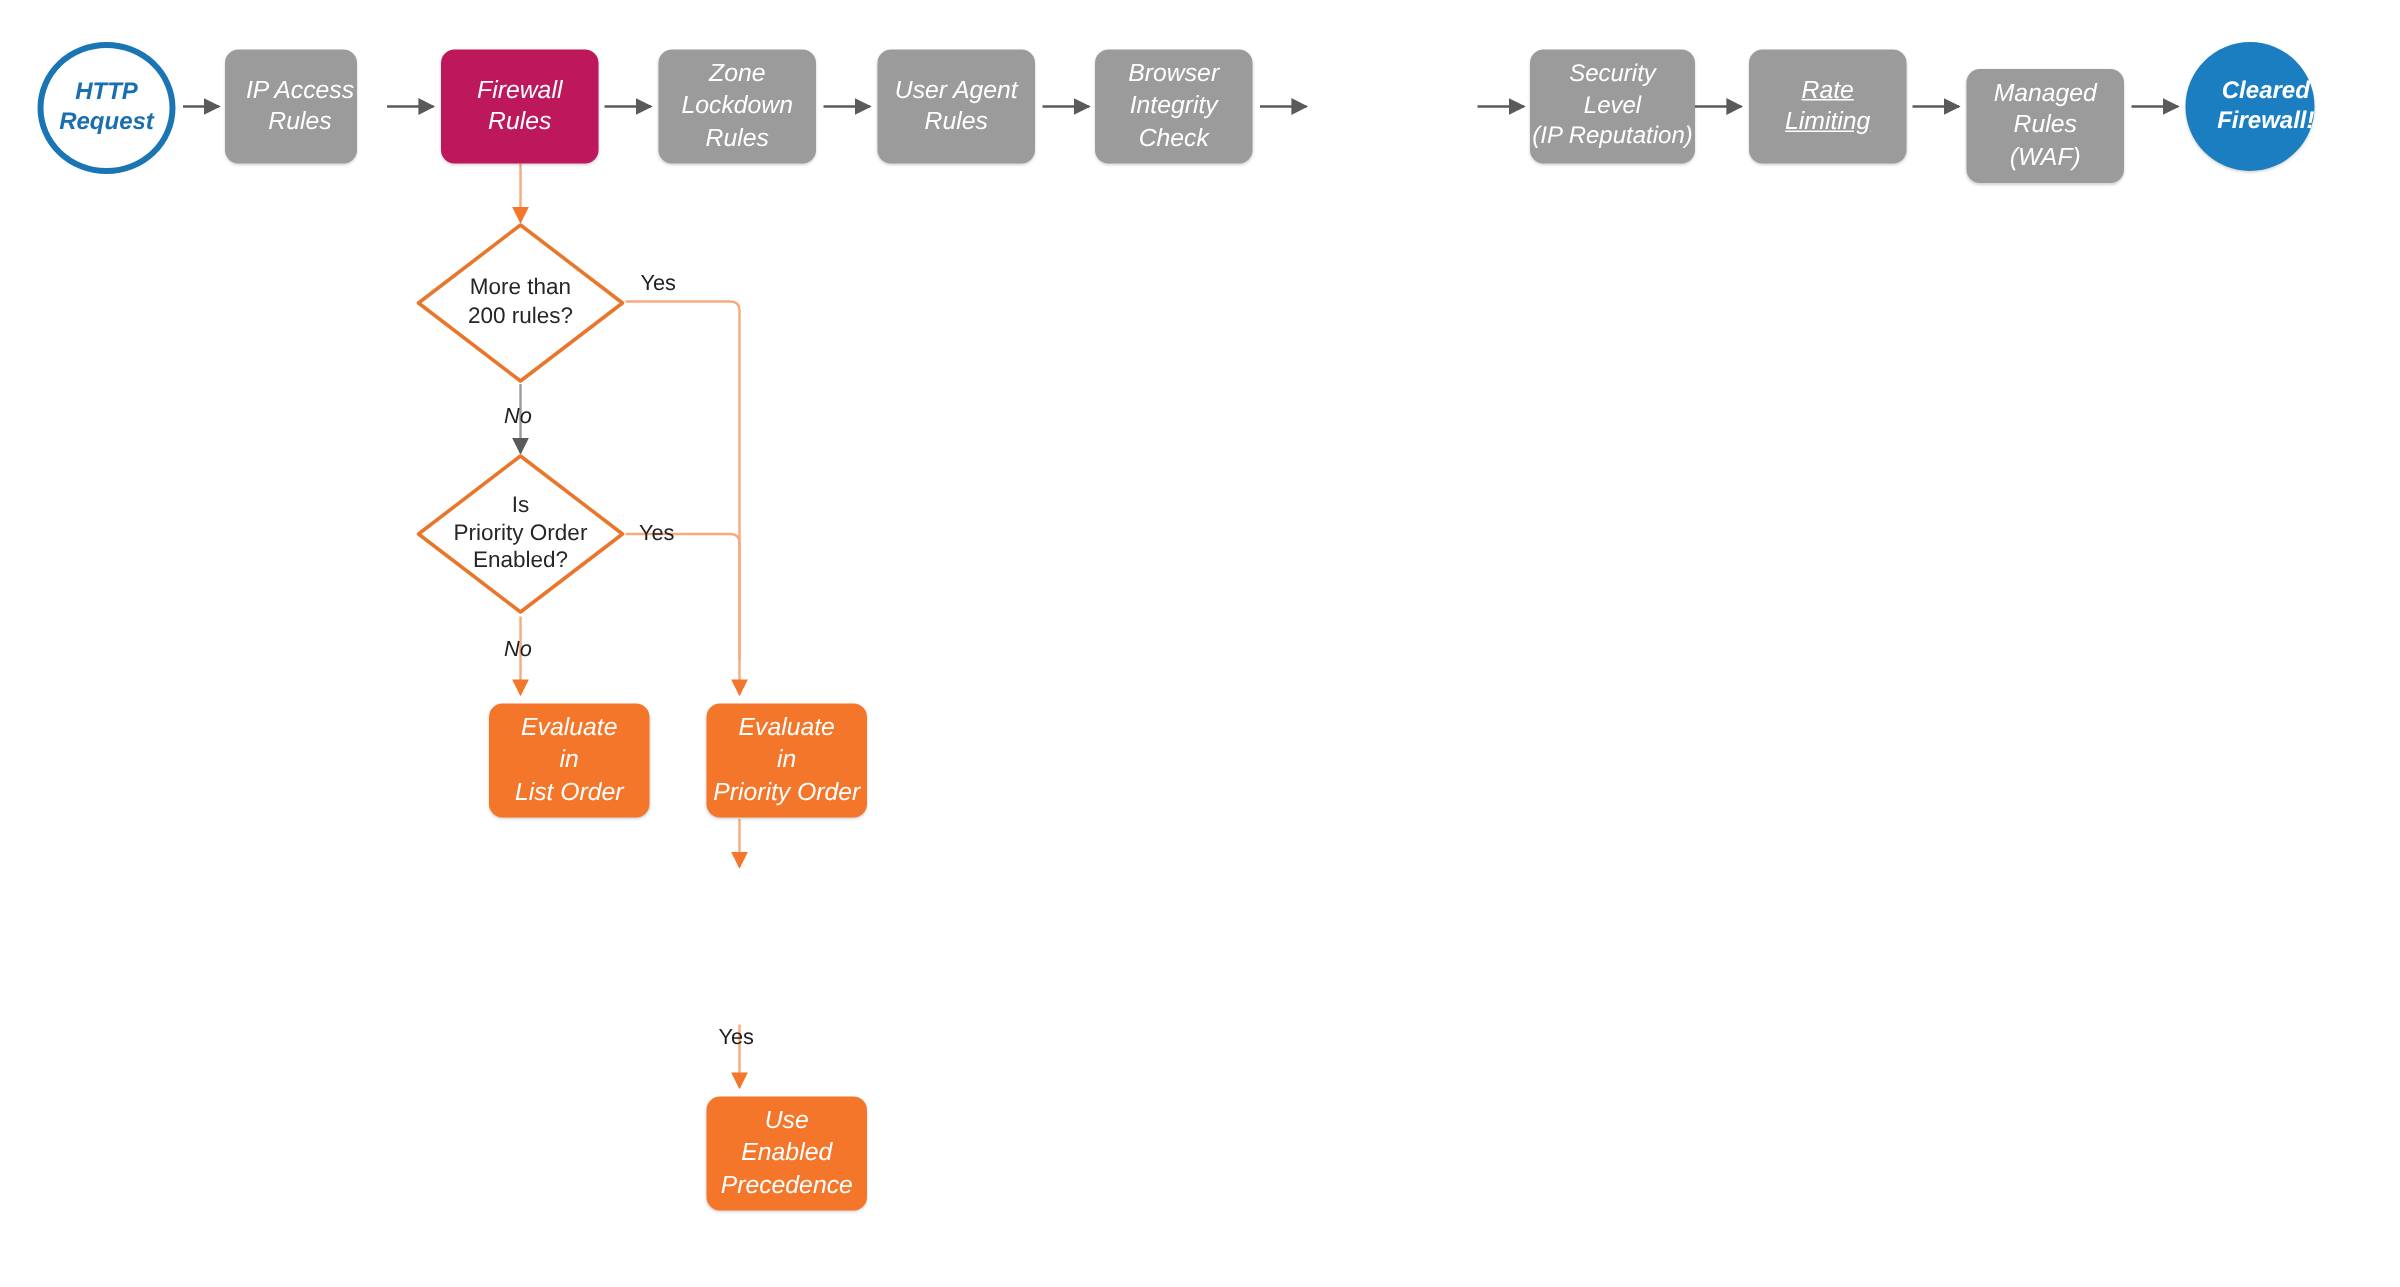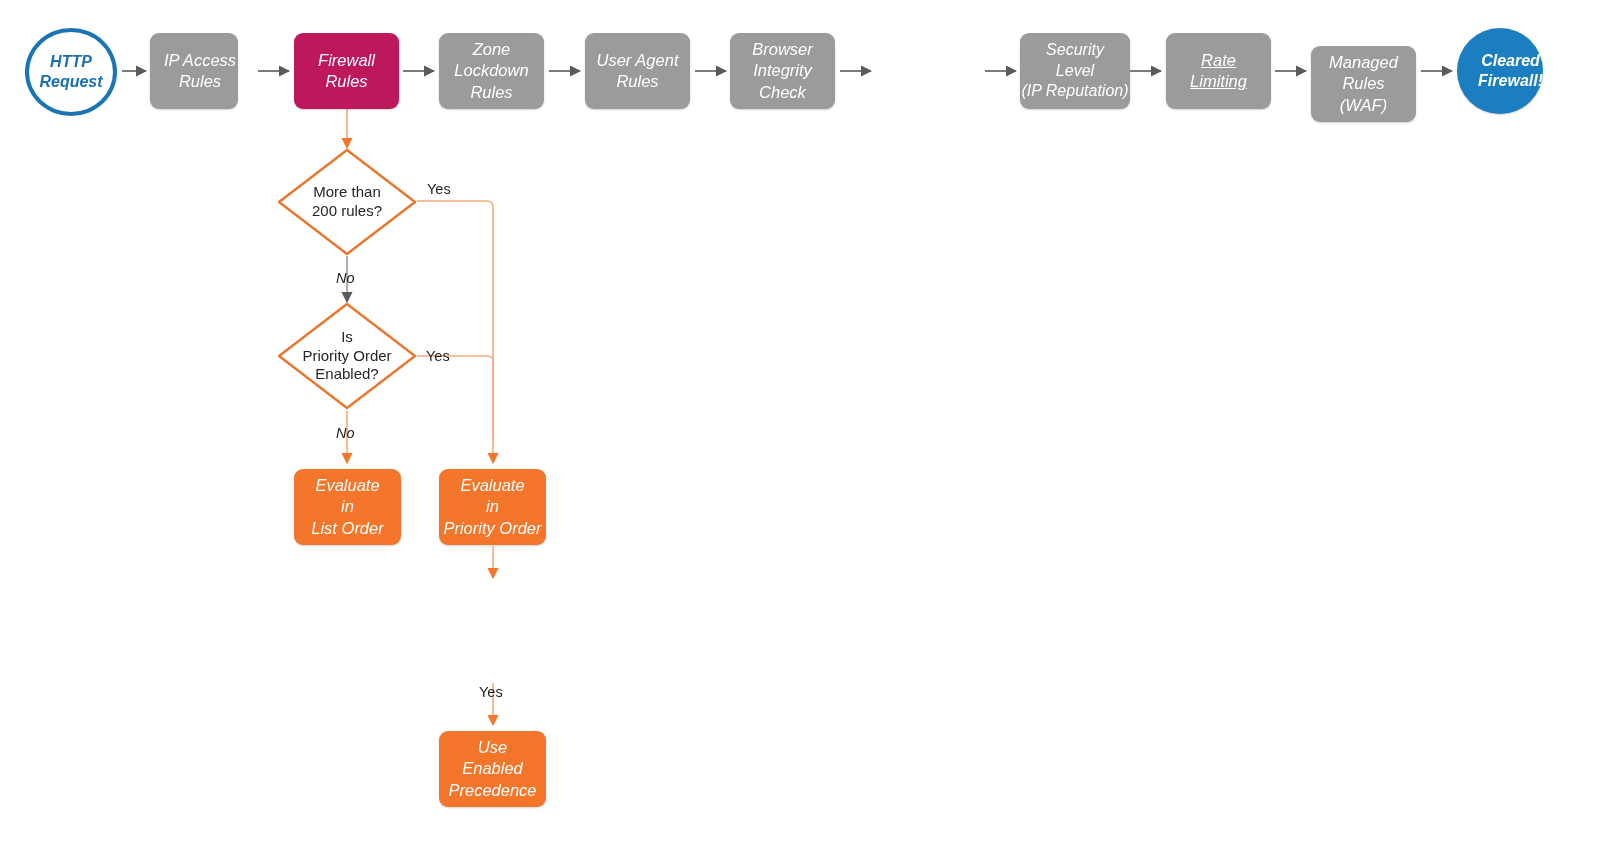--- a/index.html
+++ b/index.html
@@ -62,20 +62,21 @@
     justify-content: flex-end;
   }
 
   .action-box {
     background: #f4762a;
     border-radius: 9px;
     color: #ffffff;
     font-style: italic;
     font-size: 16.5px;
     box-shadow: 0 1px 2px rgba(0,0,0,0.18);
+    margin-left: 32px;
   }
 
   
   .diamond-wrap {
     position: absolute;
   }
   .diamond-wrap svg {
     position: absolute;
     left: 0;
     top: 0;

